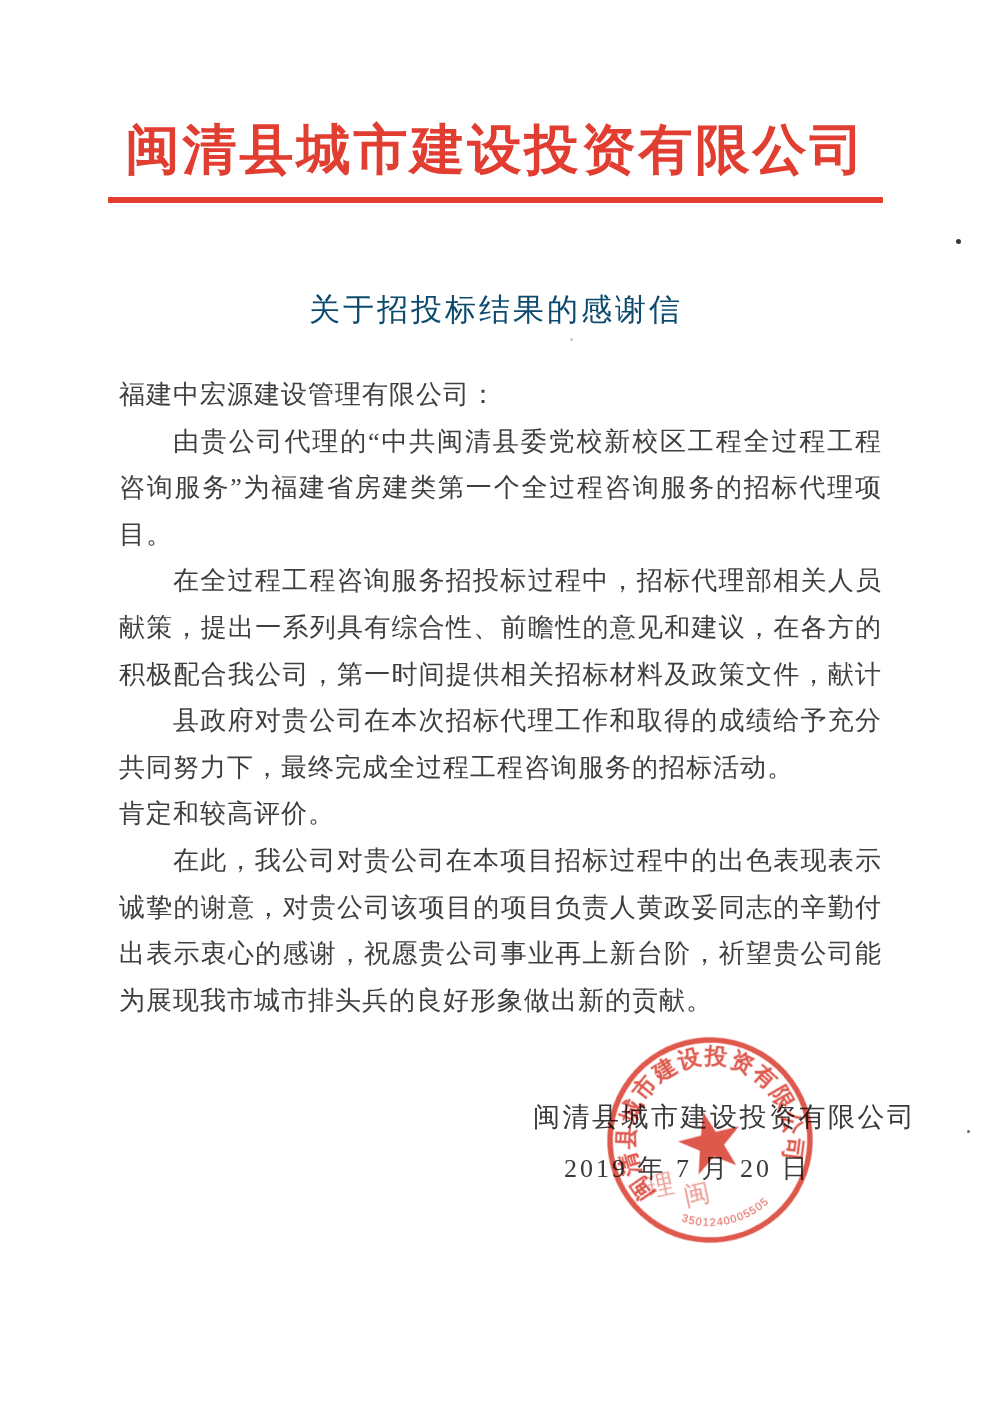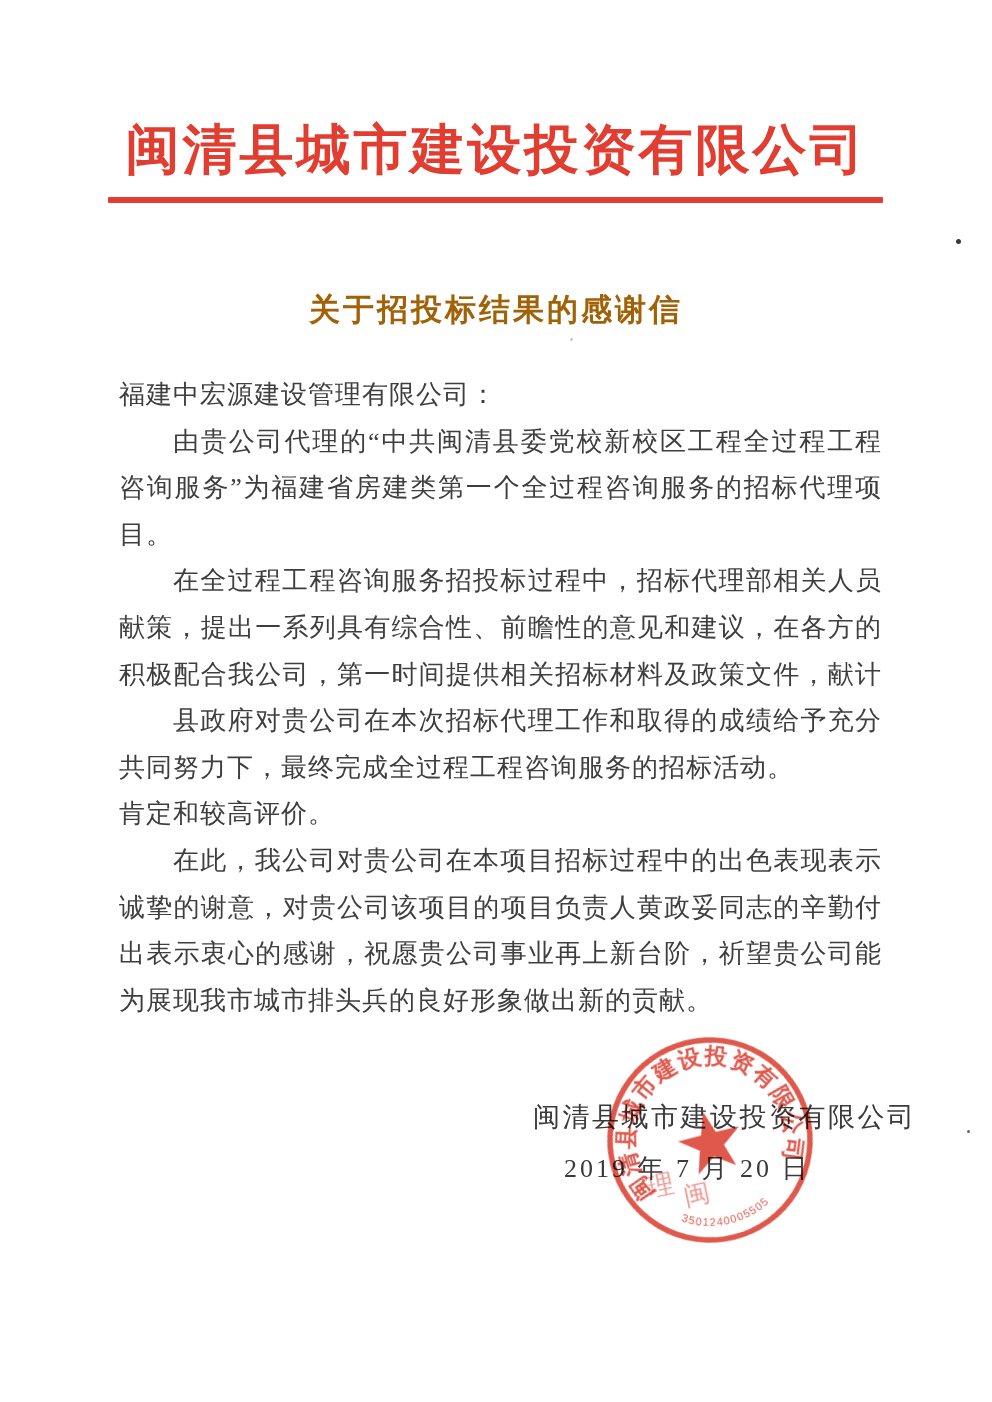--- a/index.html
+++ b/index.html
@@ -29,22 +29,22 @@
   .red-rule{
     position:absolute;left:108px;top:197px;
     width:775px;height:6px;
     background:var(--red);
     border-radius:1px;
   }
   .doc-title{
     position:absolute;left:0;top:291px;width:992px;
     text-align:center;
     font-size:31px;line-height:38px;
-    font-weight:700;
-    color:#a16207;
+    font-weight:400;
+    color:#0c4a6e;
     letter-spacing:3px;
     font-family:"Liberation Sans","DejaVu Sans",sans-serif;
   }
 
   .body-text{
     position:absolute;left:119px;top:372px;width:763px;
     color:var(--ink);
   }
   .body-text .line{
     height:46.6px;line-height:46.6px;

